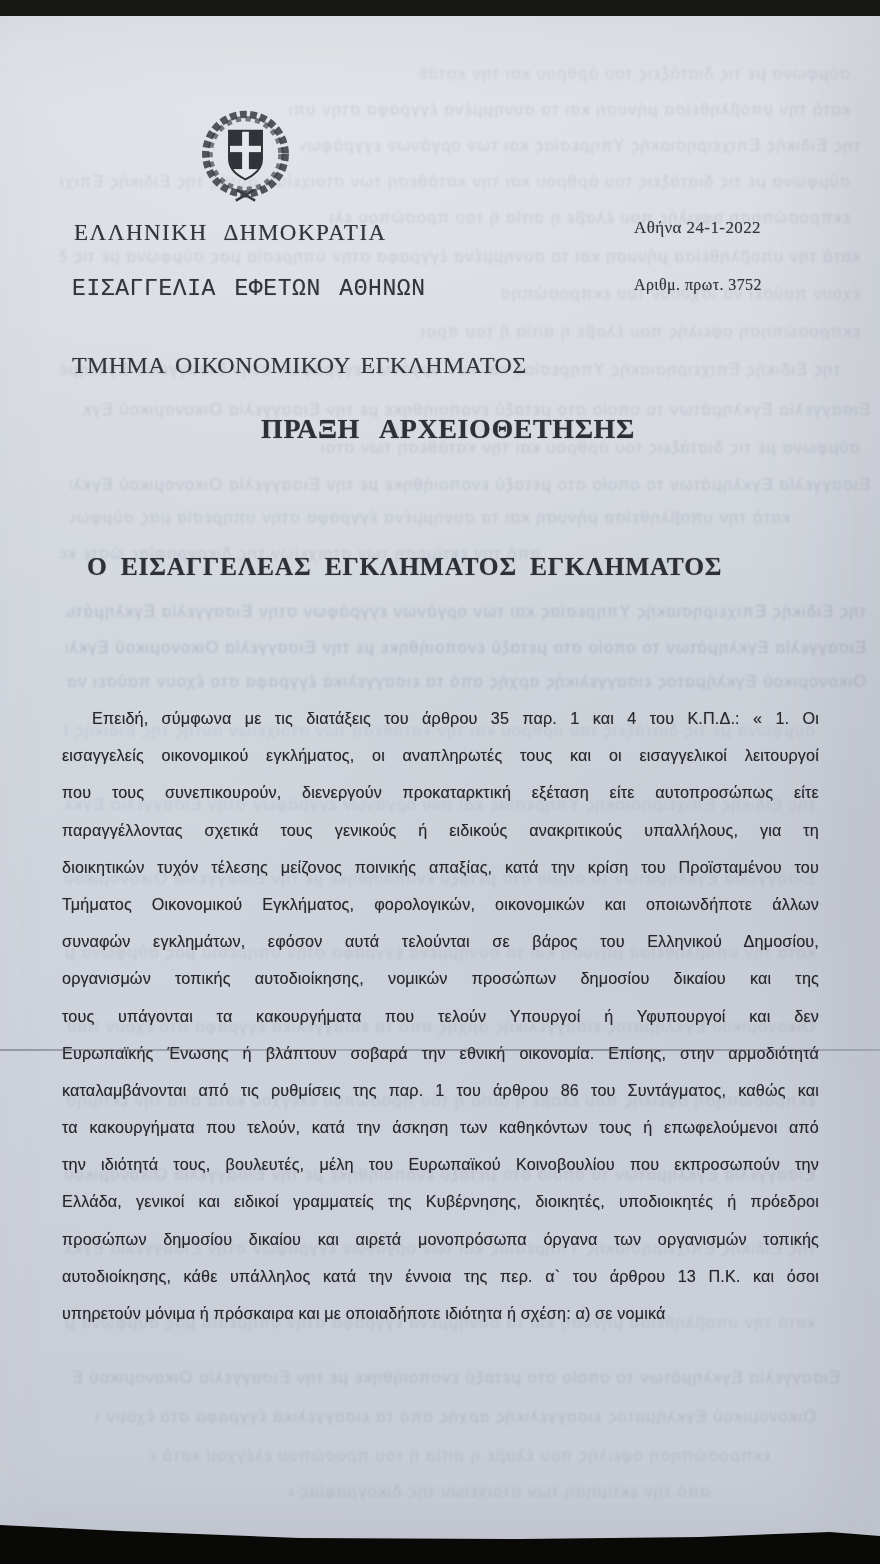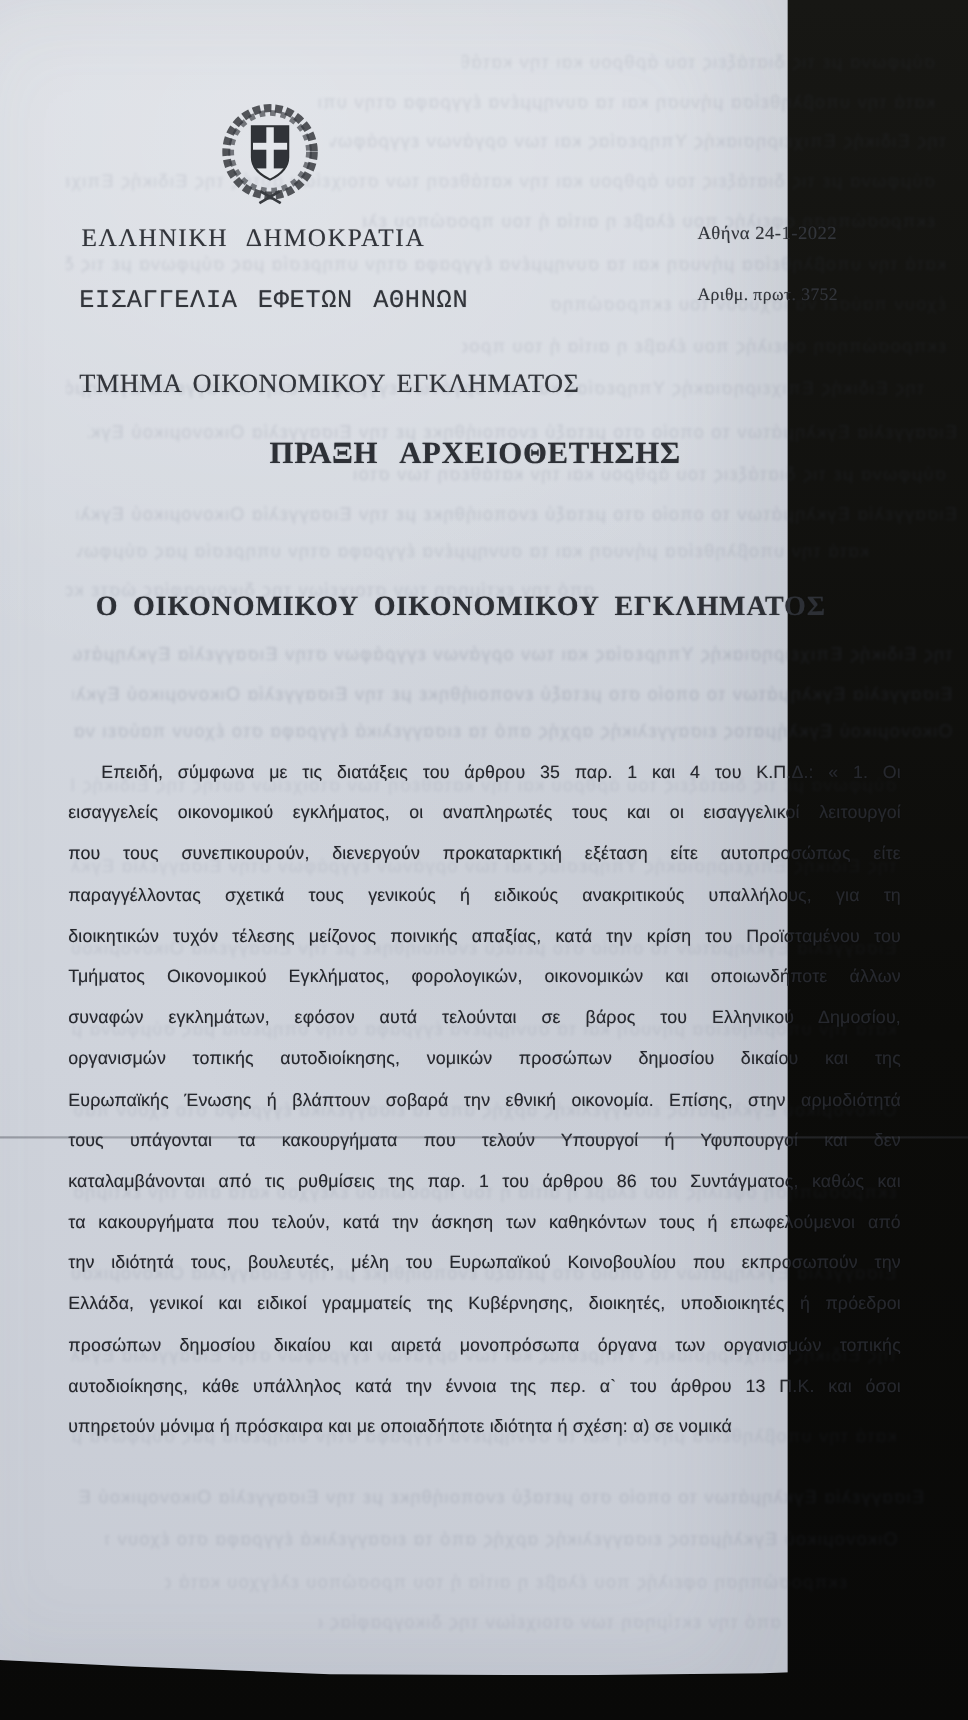--- a/index.html
+++ b/index.html
@@ -1,39 +1,39 @@
 <!DOCTYPE html>
 <html><head>
 <meta charset="utf-8">
 <style>
   html,body{margin:0;padding:0;background:#000;}
   .photo{position:relative;width:880px;height:1564px;overflow:hidden;
     background:linear-gradient(180deg,#171714 0%,#0c0c0a 60%,#090908 100%);
     font-family:"Liberation Serif",serif;}
-  .paper{position:absolute;left:0;top:0;width:716px;height:1526px;
+  .paper{position:absolute;left:0;top:16px;width:880px;height:1526px;
     background:
       radial-gradient(120% 55% at 32% 8%, rgba(255,255,255,.20), rgba(255,255,255,0) 62%),
       radial-gradient(90% 40% at 85% 55%, rgba(120,126,142,.10), rgba(120,126,142,0) 70%),
       linear-gradient(183deg,#dcdfe5 0%,#d4d8df 34%,#cfd3db 64%,#c7cbd4 100%);
     clip-path:polygon(0 0,880px 0,880px 1520px,830px 1516px,700px 1521px,520px 1523px,300px 1522px,120px 1515px,0 1509px);
     box-shadow:inset -42px 0 90px rgba(96,100,115,.13), inset 0 30px 60px rgba(255,255,255,.10);}
   
   .bleed-line{position:absolute;white-space:nowrap;overflow:hidden;
     font-family:"Liberation Sans",sans-serif;font-size:16.5px;letter-spacing:1.2px;
     color:#474e66;transform:scaleX(-1);filter:blur(1.25px);}
   
   .hline{position:absolute;white-space:nowrap;color:#32353b;
     text-shadow:0 0 .8px rgba(50,53,59,.45);}
   .org-title{left:74px;top:204px;font-size:23px;letter-spacing:1.5px;word-spacing:10px;}
   .org-unit{left:72px;top:260px;font-size:23px;letter-spacing:.6px;word-spacing:4px;font-family:Liberation Mono, monospace;}
   .org-dept{left:72px;top:296px;font-size:24px;letter-spacing:.4px;word-spacing:4px;margin-top:40px;}
   .place-date{left:634px;top:202px;font-size:17px;letter-spacing:.4px;}
   .protocol{left:634px;top:260px;font-size:16px;letter-spacing:.4px;}
   .doc-title{left:0;top:397px;width:864px;text-align:center;font-size:28px;font-weight:bold;
-    letter-spacing:.6px;word-spacing:13px;color:#2d3036;text-shadow:0 0 1px rgba(45,48,54,.5);}
+    letter-spacing:.6px;word-spacing:13px;color:#2d3036;text-shadow:0 0 1px rgba(45,48,54,.5);padding-left:16px;}
   .doc-subtitle{left:87px;top:536px;font-size:25.5px;font-weight:bold;letter-spacing:.8px;
     word-spacing:6px;color:#2d3036;text-shadow:0 0 1px rgba(45,48,54,.5);}
   .body-block{position:absolute;left:62px;top:684px;width:757px;
     font-family:Liberation Sans, sans-serif;font-size:16.2px;color:#26282e;
     letter-spacing:.15px;text-shadow:0 0 .7px rgba(38,40,46,.42);}
   .body-line{height:37.2px;line-height:37.2px;overflow:hidden;
     text-align:justify;text-align-last:justify;}
   .body-line.first{text-indent:30px;}
   .body-line.last{text-align-last:left;}
   .crease{position:absolute;left:0;top:1033px;width:880px;height:2px;
@@ -103,33 +103,33 @@
     </svg>
 
     <div class="hline org-title">ΕΛΛΗΝΙΚΗ ΔΗΜΟΚΡΑΤΙΑ</div>
     <div class="hline place-date">Αθήνα 24-1-2022</div>
     <div class="hline org-unit">ΕΙΣΑΓΓΕΛΙΑ ΕΦΕΤΩΝ ΑΘΗΝΩΝ</div>
     <div class="hline protocol">Αριθμ. πρωτ. 3752</div>
     <div class="hline org-dept">ΤΜΗΜΑ ΟΙΚΟΝΟΜΙΚΟΥ ΕΓΚΛΗΜΑΤΟΣ</div>
 
     <div class="hline doc-title">ΠΡΑΞΗ ΑΡΧΕΙΟΘΕΤΗΣΗΣ</div>
 
-    <div class="hline doc-subtitle">Ο ΟΙΚΟΝΟΜΙΚΟΥ ΟΙΚΟΝΟΜΙΚΟΥ ΕΓΚΛΗΜΑΤΟΣ</div>
+    <div class="hline doc-subtitle">Ο ΕΙΣΑΓΓΕΛΕΑΣ ΕΓΚΛΗΜΑΤΟΣ ΕΓΚΛΗΜΑΤΟΣ</div>
 
     <div class="body-block" id="body-block">
         <div class="body-line first">Επειδή, σύμφωνα με τις διατάξεις του άρθρου 35 παρ. 1 και 4 του Κ.Π.Δ.: « 1. Οι</div>
         <div class="body-line">εισαγγελείς οικονομικού εγκλήματος, οι αναπληρωτές τους και οι εισαγγελικοί λειτουργοί</div>
         <div class="body-line">που τους συνεπικουρούν, διενεργούν προκαταρκτική εξέταση είτε αυτοπροσώπως είτε</div>
         <div class="body-line">παραγγέλλοντας σχετικά τους γενικούς ή ειδικούς ανακριτικούς υπαλλήλους, για τη</div>
         <div class="body-line">διοικητικών τυχόν τέλεσης μείζονος ποινικής απαξίας, κατά την κρίση του Προϊσταμένου του</div>
         <div class="body-line">Τμήματος Οικονομικού Εγκλήματος, φορολογικών, οικονομικών και οποιωνδήποτε άλλων</div>
         <div class="body-line">συναφών εγκλημάτων, εφόσον αυτά τελούνται σε βάρος του Ελληνικού Δημοσίου,</div>
         <div class="body-line">οργανισμών τοπικής αυτοδιοίκησης, νομικών προσώπων δημοσίου δικαίου και της</div>
+        <div class="body-line">τους υπάγονται τα κακουργήματα που τελούν Υπουργοί ή Υφυπουργοί και δεν</div>
         <div class="body-line">Ευρωπαϊκής Ένωσης ή βλάπτουν σοβαρά την εθνική οικονομία. Επίσης, στην αρμοδιότητά</div>
-        <div class="body-line">τους υπάγονται τα κακουργήματα που τελούν Υπουργοί ή Υφυπουργοί και δεν</div>
         <div class="body-line">καταλαμβάνονται από τις ρυθμίσεις της παρ. 1 του άρθρου 86 του Συντάγματος, καθώς και</div>
         <div class="body-line">τα κακουργήματα που τελούν, κατά την άσκηση των καθηκόντων τους ή επωφελούμενοι από</div>
         <div class="body-line">την ιδιότητά τους, βουλευτές, μέλη του Ευρωπαϊκού Κοινοβουλίου που εκπροσωπούν την</div>
         <div class="body-line">Ελλάδα, γενικοί και ειδικοί γραμματείς της Κυβέρνησης, διοικητές, υποδιοικητές ή πρόεδροι</div>
         <div class="body-line">προσώπων δημοσίου δικαίου και αιρετά μονοπρόσωπα όργανα των οργανισμών τοπικής</div>
         <div class="body-line">αυτοδιοίκησης, κάθε υπάλληλος κατά την έννοια της περ. α` του άρθρου 13 Π.Κ. και όσοι</div>
         <div class="body-line last">υπηρετούν μόνιμα ή πρόσκαιρα και με οποιαδήποτε ιδιότητα ή σχέση: α) σε νομικά</div>
       </div>
 
     <div class="crease"></div>

